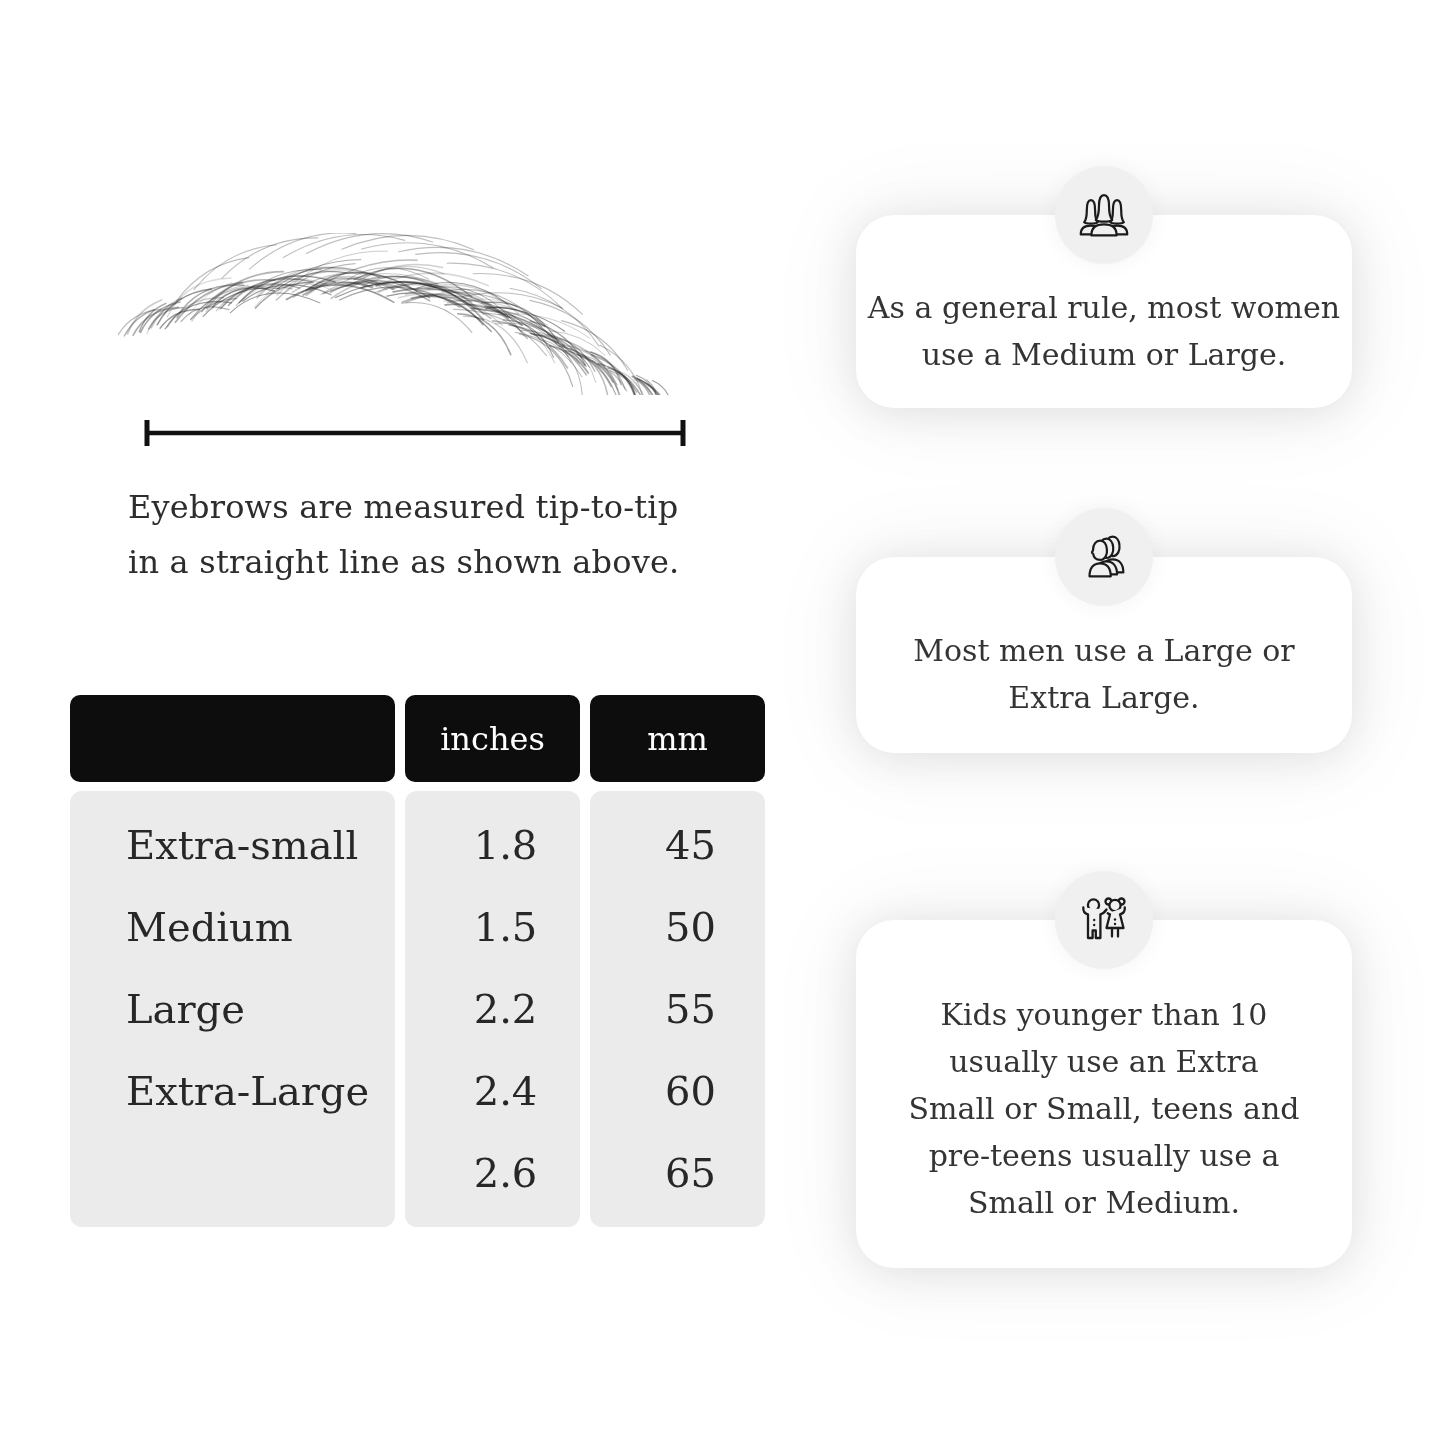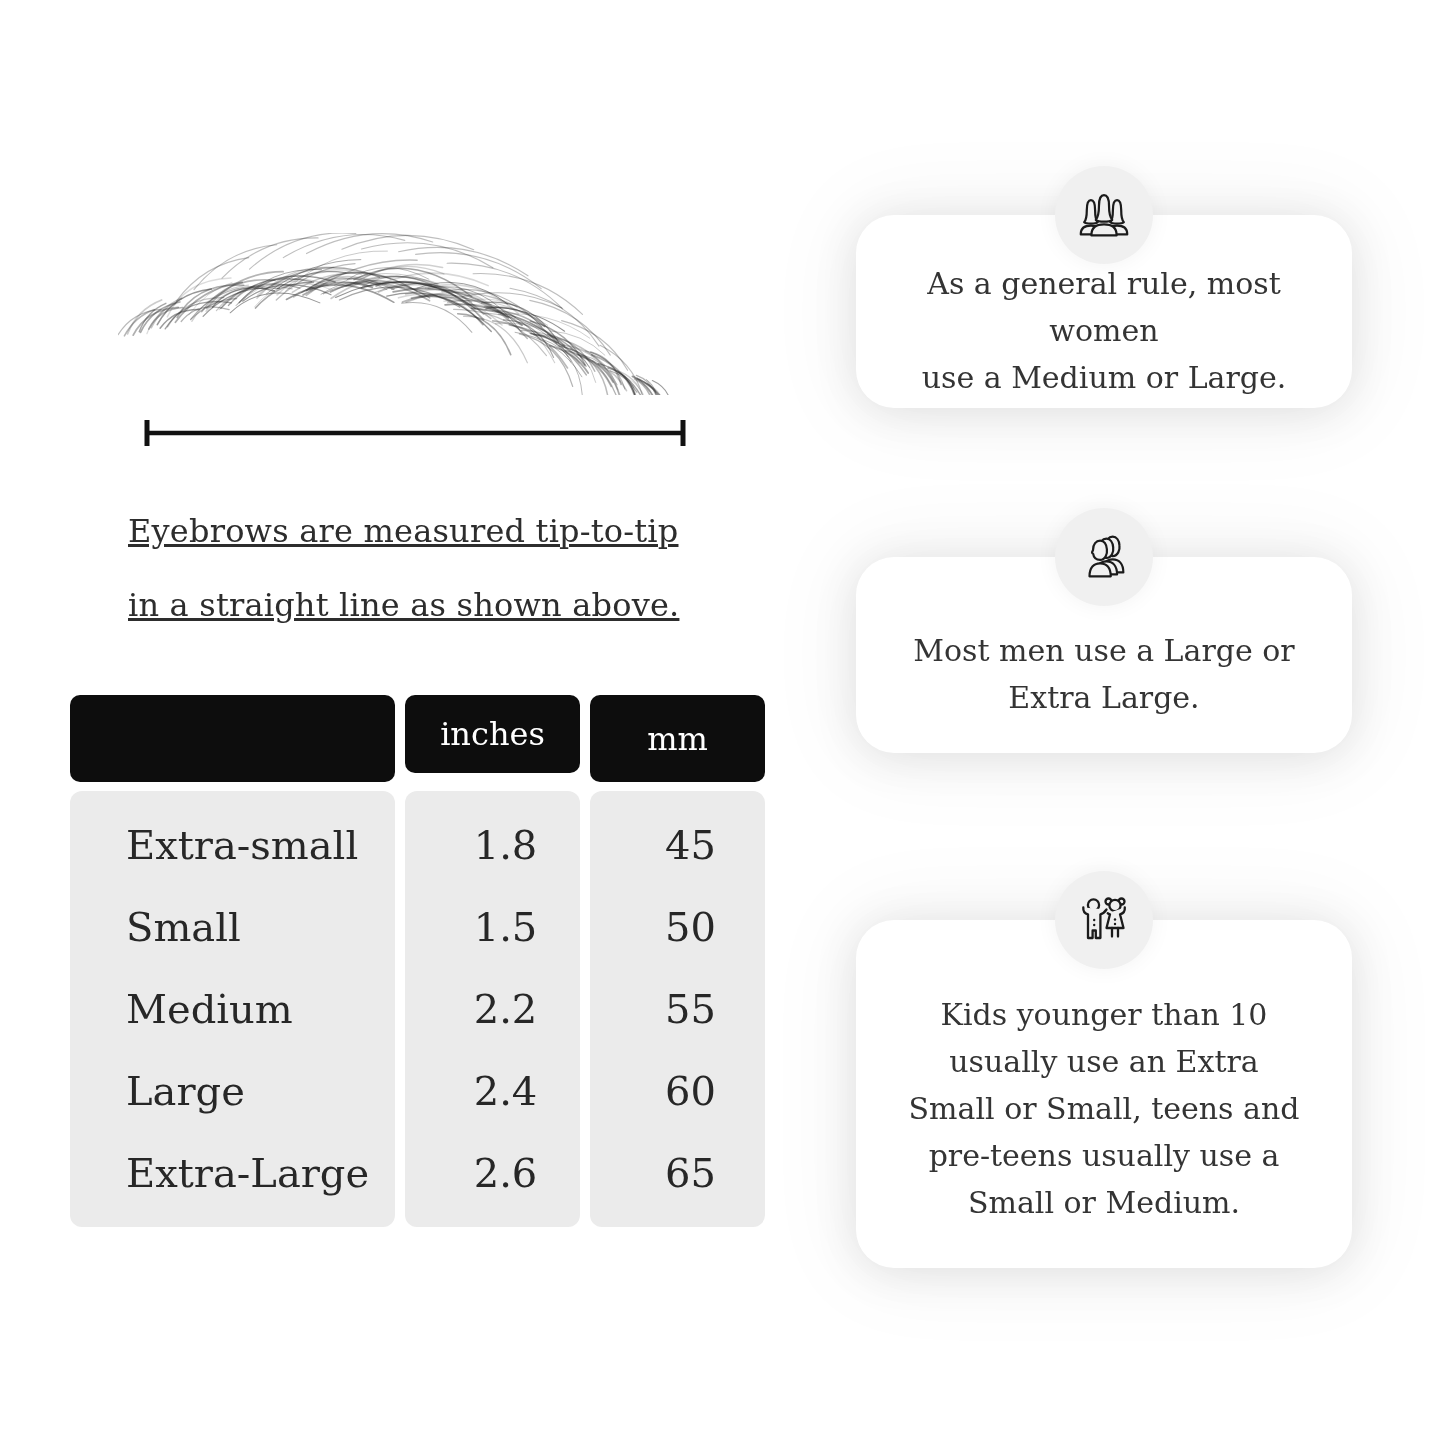--- a/index.html
+++ b/index.html
@@ -8,33 +8,33 @@
     background:#ffffff;
     font-family:"DejaVu Serif","Liberation Serif",serif;
     color:#2f2f2f;
   }
   .abs{position:absolute;}
 
   
   #brow-box{left:118px;top:233px;width:576px;height:162px;}
   #measure-box{left:142px;top:418px;width:546px;height:30px;}
   #caption{
-    left:128px;top:494px;width:600px;
-    font-size:32px;line-height:74px;white-space:pre-line;
-    color:#2d2d2d;letter-spacing:.2px;text-decoration:underline;
+    left:128px;top:480px;width:600px;
+    font-size:32px;line-height:55px;white-space:pre-line;
+    color:#2d2d2d;letter-spacing:.2px;
   }
 
   
   .th{
     background:#0d0d0d;color:#ffffff;border-radius:10px;
     display:flex;align-items:center;justify-content:center;
     font-size:32px;
   }
   #th-size {left:70px; top:695px;width:325px;height:87px;}
-  #th-inch {left:405px;top:695px;width:175px;height:78px;}
+  #th-inch {left:405px;top:695px;width:175px;height:87px;}
   #th-mm   {left:590px;top:695px;width:175px;height:87px;}
 
   .bodycol{
     background:#ebebeb;border-radius:12px;
     top:791px;height:436px;box-sizing:border-box;padding-top:13px;
   }
   #col-size{left:70px;width:325px;}
   #col-inch{left:405px;width:175px;}
   #col-mm  {left:590px;width:175px;}
   .cell{
@@ -44,21 +44,21 @@
   #col-size .cell{padding-left:56px;}
   #col-inch .cell,#col-mm .cell{justify-content:center;margin-left:26px;}
 
   
   .card{
     left:856px;width:496px;background:#ffffff;border-radius:38px;
     box-shadow:0 4px 45px rgba(0,0,0,0.10),0 0 90px 14px rgba(0,0,0,0.045);
     display:flex;align-items:center;justify-content:center;
     text-align:center;box-sizing:border-box;
   }
-  #card-women{top:215px;height:193px;padding:52px 28px 14px;}
+  #card-women{top:215px;height:193px;padding:52px 4px 14px;}
   #card-men  {top:557px;height:196px;padding:52px 24px 14px;}
   #card-kids {top:920px;height:348px;padding:44px 24px 16px;}
   .card-text{
     font-size:30px;line-height:47px;white-space:pre-line;color:#343434;
   }
   .icon-circle{
     position:absolute;left:50%;top:0;transform:translate(-50%,-50%);
     width:98px;height:98px;border-radius:50%;background:#f0f0f0;
     display:flex;align-items:center;justify-content:center;
     box-shadow:0 0 22px rgba(0,0,0,0.05);
@@ -250,21 +250,20 @@
 
 <div id="caption" class="abs">Eyebrows are measured tip-to-tip
 in a straight line as shown above.</div>
 
 <div id="th-size" class="abs th"></div>
 <div id="th-inch" class="abs th">inches</div>
 <div id="th-mm" class="abs th">mm</div>
 
 <div id="col-size" class="abs bodycol">
   <div class="cell">Extra-small</div>
-  <div class="cell">Small</div>
   <div class="cell">Medium</div>
   <div class="cell">Large</div>
   <div class="cell">Extra-Large</div>
 </div>
 <div id="col-inch" class="abs bodycol">
   <div class="cell">1.8</div>
   <div class="cell">1.5</div>
   <div class="cell">2.2</div>
   <div class="cell">2.4</div>
   <div class="cell">2.6</div>

